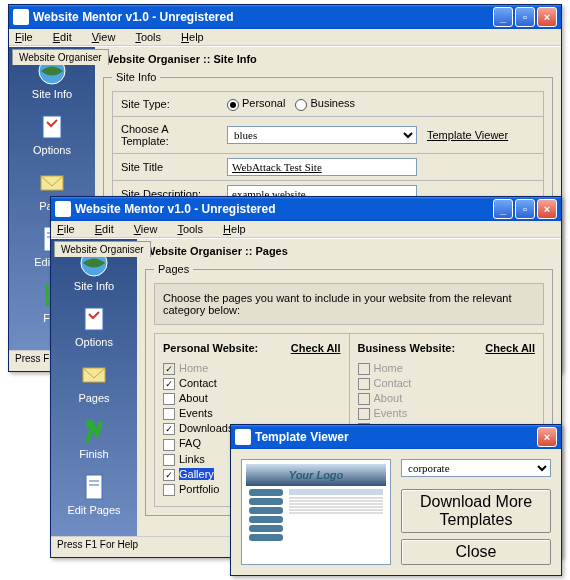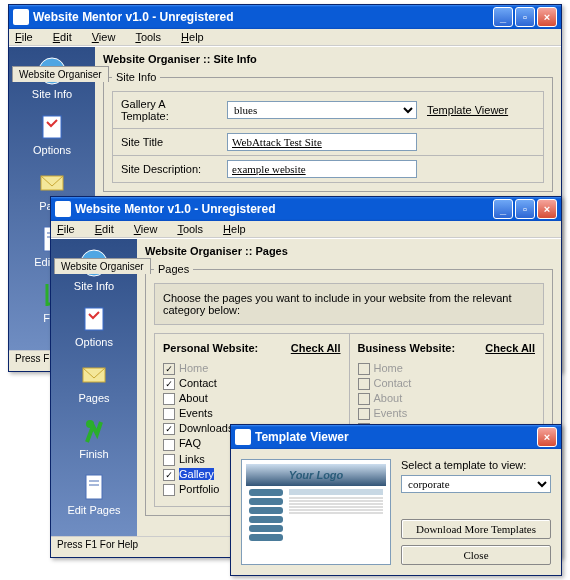--- a/index.html
+++ b/index.html
@@ -64,21 +64,21 @@
     width: 86px;
     background: linear-gradient(to bottom,#2E4E87,#6F8DC2);
     padding-top: 6px;
     display: flex;
     flex-direction: column;
     align-items: center;
     gap: 6px;
   }
   .sidebar-tab {
     position: absolute;
-    top: 61px;
+    top: 44px;
     left: 3px;
     background: #ECE9D8;
     border: 1px solid #999;
     border-bottom: none;
     padding: 2px 6px;
     font-size: 10px;
     z-index: 2;
   }
   .sidebtn {
     width: 72px;
@@ -138,21 +138,21 @@
   .radio.checked::after{content:'';position:absolute;width:6px;height:6px;background:#000;border-radius:50%;top:2px;left:2px;}
   .cb {width:12px;height:12px;border:1px solid #888;background:white;display:inline-block;vertical-align:middle;margin-right:4px;font-size:9px;line-height:10px;text-align:center;}
   .cb.checked::before{content:'✓';}
   .cb.disabled{background:#ECE9D8;}
   .disabled-text{color:#9A9A9A;}
   .pages-cols { display:flex; gap:0; margin-top:8px;}
   .pages-col { flex:1; border:1px solid #B8B8B8; padding:8px;}
   .pages-col h4{display:flex;justify-content:space-between;font-weight:bold;margin-bottom:8px;font-size:11px;}
   .pages-list div{margin:2px 0;}
   .note{background:#E3E0CF;border:1px solid #B8B8B8;padding:8px;}
-  .xpbtn{border:1px solid #888;background:#ECE9D8;padding:3px 12px;font-family:Liberation Serif, serif;font-size:11px;border-radius:2px;box-shadow:inset 1px 1px #fff;}
+  .xpbtn{border:1px solid #888;background:#ECE9D8;padding:3px 12px;font-family:Liberation Sans, sans-serif;font-size:16px;border-radius:2px;box-shadow:inset 1px 1px #fff;}
   .tv-content{display:flex;padding:10px;height:calc(100% - 24px);gap:10px;background:#ECE9D8;}
   .tv-preview{flex:1;border:1px solid #7F9DB9;background:white;padding:4px;font-size:7px;overflow:hidden;}
   .tv-side{width:150px;display:flex;flex-direction:column;}
   .sel{background:#1d4ed8;color:white;}
   svg{display:block;}
 </style>
 </head>
 <body>
 
 <div class="window" style="left:8px;top:4px;width:554px;height:368px;">
@@ -218,21 +218,28 @@
             </svg>
           </span>
         <span>Fini</span>
       </div>
     </div>
     <div class="content">
       <div class="heading">Website Organiser :: Site Info</div>
       <fieldset>
         <legend>Site Info</legend>
         <div class="formrow">
-          <div class="lbl">Gallery A Template:</div>
+          <div class="lbl">Site Type:</div>
+          <div class="field">
+            <label><span class="radio checked"></span><span>Personal</span></label>
+            <label><span class="radio"></span><span>Business</span></label>
+          </div>
+        </div>
+        <div class="formrow">
+          <div class="lbl">Choose A Template:</div>
           <div class="field">
             <select class="xpselect" style="width:190px"><option>blues</option></select>
             <span class="link">Template Viewer</span>
           </div>
         </div>
         <div class="formrow">
           <div class="lbl">Site Title</div>
           <div class="field">
               <input class="xpinput" style="width: 190px;" value="WebAttack Test Site">
             </div>
@@ -383,20 +390,19 @@
           <div style="height:2px;background:#ddd;margin:1px 0;"></div>
             <div style="height:2px;background:#ddd;margin:1px 0;"></div>
             <div style="height:2px;background:#ddd;margin:1px 0;"></div>
             <div style="height:2px;background:#ddd;margin:1px 0;"></div>
             <div style="height:2px;background:#ddd;margin:1px 0;"></div>
             <div style="height:2px;background:#ddd;margin:1px 0;"></div>
         </div>
       </div>
     </div>
     <div class="tv-side">
-      <div style="margin-bottom:4px;">Select a template to view:</div>
       <select class="xpselect" style="width:100%;"><option>corporate</option></select>
       <div style="flex:1;"></div>
       <button class="xpbtn" style="margin-bottom:6px;">Download More Templates</button>
       <button class="xpbtn">Close</button>
     </div>
   </div>
 </div>
 
 </body></html>

